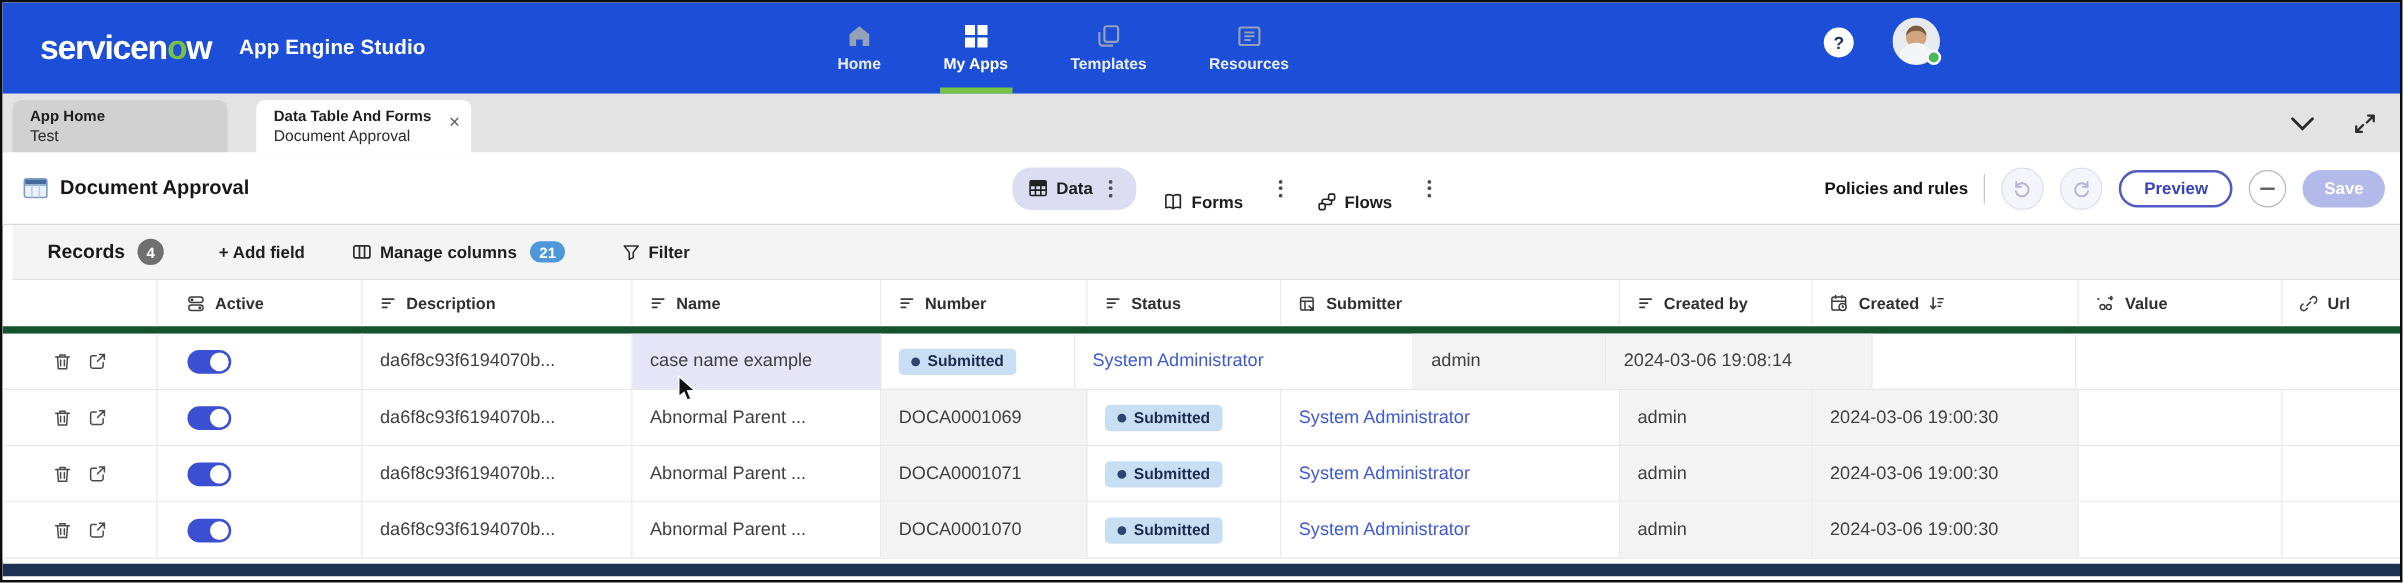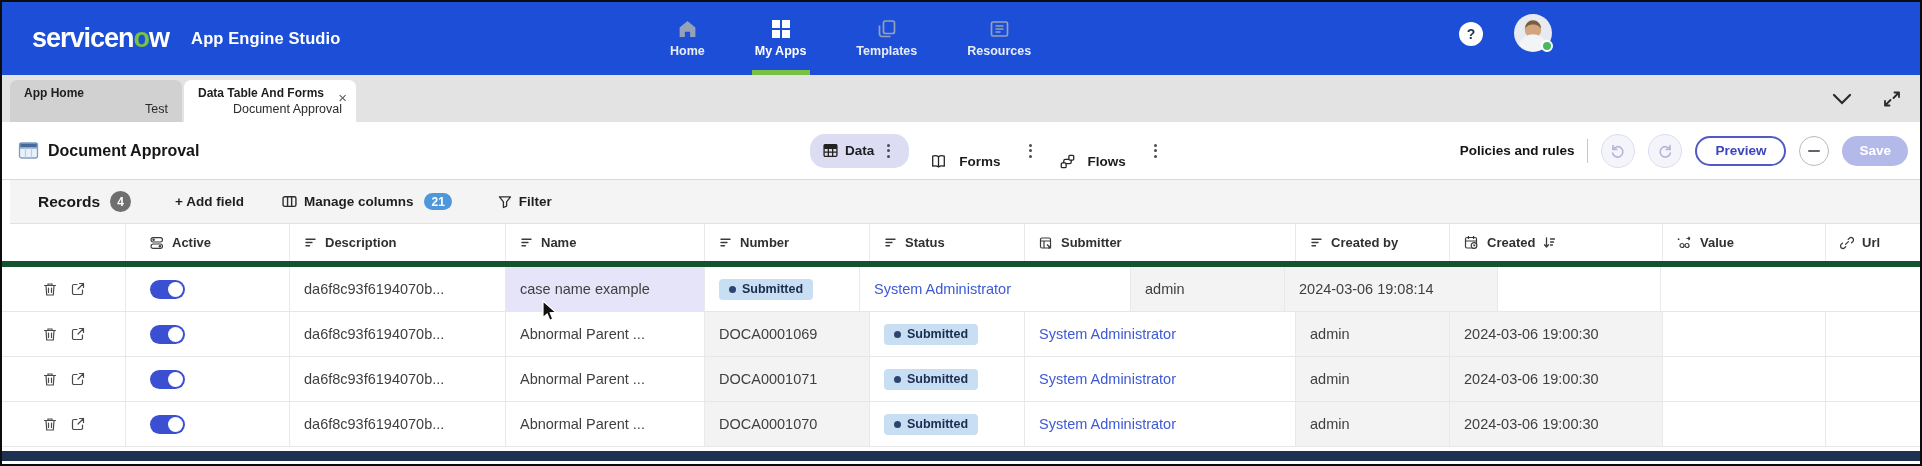--- a/index.html
+++ b/index.html
@@ -22,33 +22,33 @@
   .nav-underline { position:absolute; bottom:0; left:50%; transform:translateX(-50%); width:58px; height:5px; background:#76c146; }
   .help-btn { position:absolute; left:1457px; top:20px; width:24px; height:24px; border-radius:50%; background:#fff; color:#1d3150; font-size:14px; font-weight:700; display:flex; align-items:center; justify-content:center; }
   .avatar-wrap { position:absolute; left:1512px; top:12px; width:38px; height:38px; }
   .avatar-wrap svg { display:block; }
   .status-dot { position:absolute; right:-1px; bottom:0; width:12px; height:12px; border-radius:50%; background:#49b85e; border:2px solid #fff; }
 
   
   .tabbar { position:absolute; left:0; top:73px; width:100%; height:47px; background:#e3e3e3; }
   .tab { position:absolute; top:5px; height:42px; border-radius:7px 7px 0 0; padding:5px 14px 0 14px; cursor:pointer; }
   .tab .tab-title { font-size:12px; font-weight:700; color:#1e1e1e; line-height:16px; white-space:nowrap; }
-  .tab .tab-sub { font-size:12.5px; color:#2b2b2b; line-height:16px; white-space:nowrap;text-align:right; }
+  .tab .tab-sub { font-size:12.5px; color:#2b2b2b; line-height:16px; white-space:nowrap; }
   .tab-apphome { left:8px; width:172px; background:#d1d1d1; }
-  .tab-active { left:182px; width:172px; background:#ffffff; }
+  .tab-active { left:203px; width:172px; background:#ffffff; }
   .tab-close { position:absolute; right:9px; top:11px; font-size:15px; color:#5f5f5f; line-height:14px; cursor:pointer; }
   .tabbar-actions { position:absolute; right:18px; top:0; height:47px; display:flex; align-items:center; gap:30px; }
   .tb-icon { display:flex; cursor:pointer; color:#2a2a2a; }
 
   
   .toolbar { position:absolute; left:0; top:120px; width:100%; height:58px; background:#fff; border-bottom:1px solid #d9d9d9; }
   .title-group { position:absolute; left:16px; top:0; height:57px; display:flex; align-items:center; gap:9px; }
   .page-title { font-size:16px; font-weight:700; color:#161616; }
   .views { position:absolute; left:808px; top:0; height:57px; display:flex; align-items:center; gap:22px; }
-  .view-group { display:flex; align-items:flex-end; gap:13px; cursor:pointer;margin-top:22px; }
+  .view-group { display:flex; align-items:flex-end; gap:7px; cursor:pointer;margin-top:22px; }
   .view-label { font-size:13.5px; font-weight:700; color:#1d1d1d; }
   .view-icon { color:#2c2c2c; display:flex; }
   .pill-selected { background:#dcdcf3; border-radius:15px; padding:6px 13px; display:flex; align-items:center; gap:7px; }
   .kebab { display:flex; flex-direction:column; gap:2.5px; padding:4px 6px; cursor:pointer; }
   .kebab i { width:3px; height:3px; border-radius:50%; background:#4c4c56; }
   .right-actions { position:absolute; right:12px; top:0; height:57px; display:flex; align-items:center; gap:13px; }
   .policies-label { font-size:13.5px; font-weight:600; color:#141414; white-space:nowrap; cursor:pointer; }
   .v-divider { width:1px; height:24px; background:#c6c6c6; }
   .circle-btn { width:34px; height:34px; border-radius:50%; background:#f4f4fb; border:1px solid #deddef; display:flex; align-items:center; justify-content:center; color:#b7b4d8; cursor:default; }
   .preview-btn { height:30px; padding:0 18px; border:2px solid #5159c5; border-radius:16px; background:#fff; color:#3a44bd; font-size:13.5px; font-weight:700; display:flex; align-items:center; cursor:pointer; }

